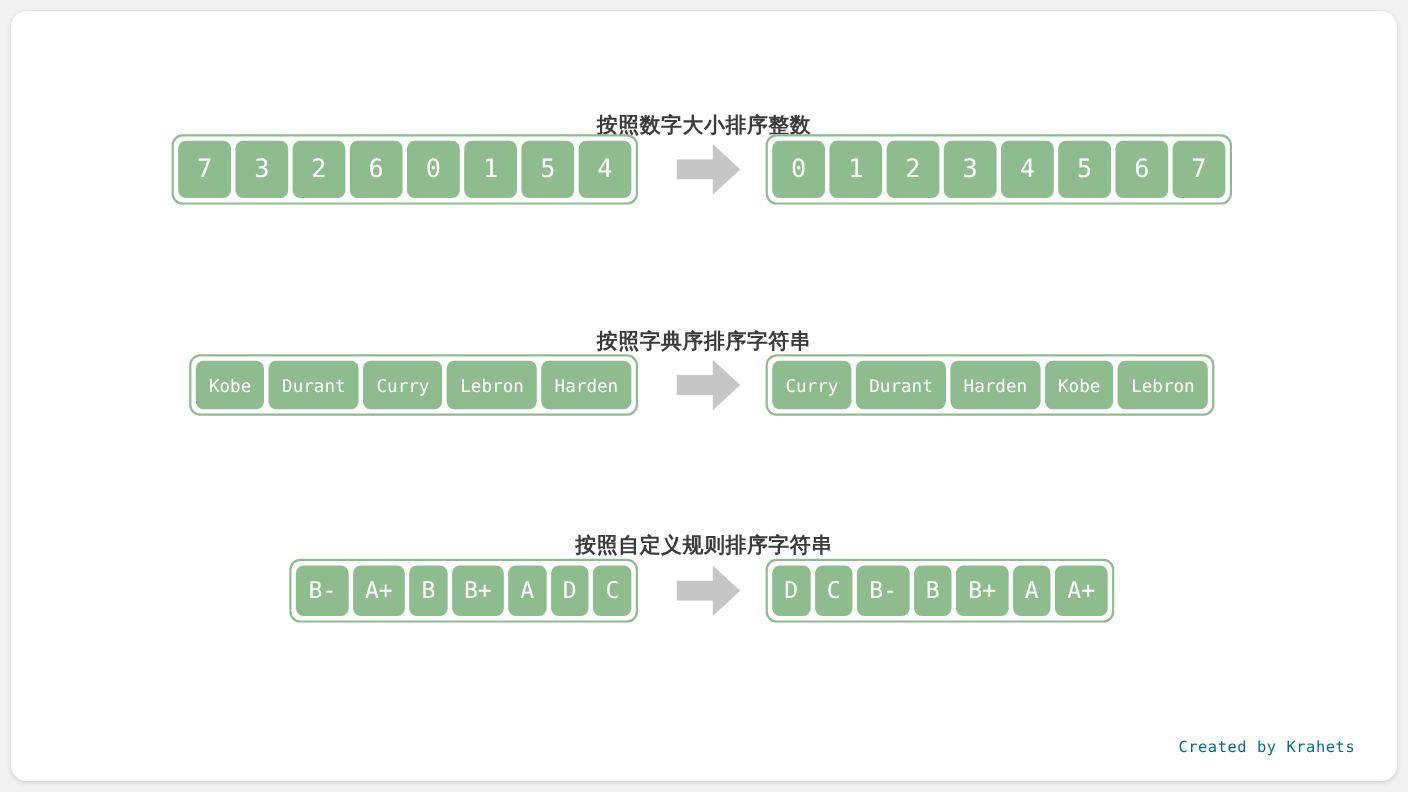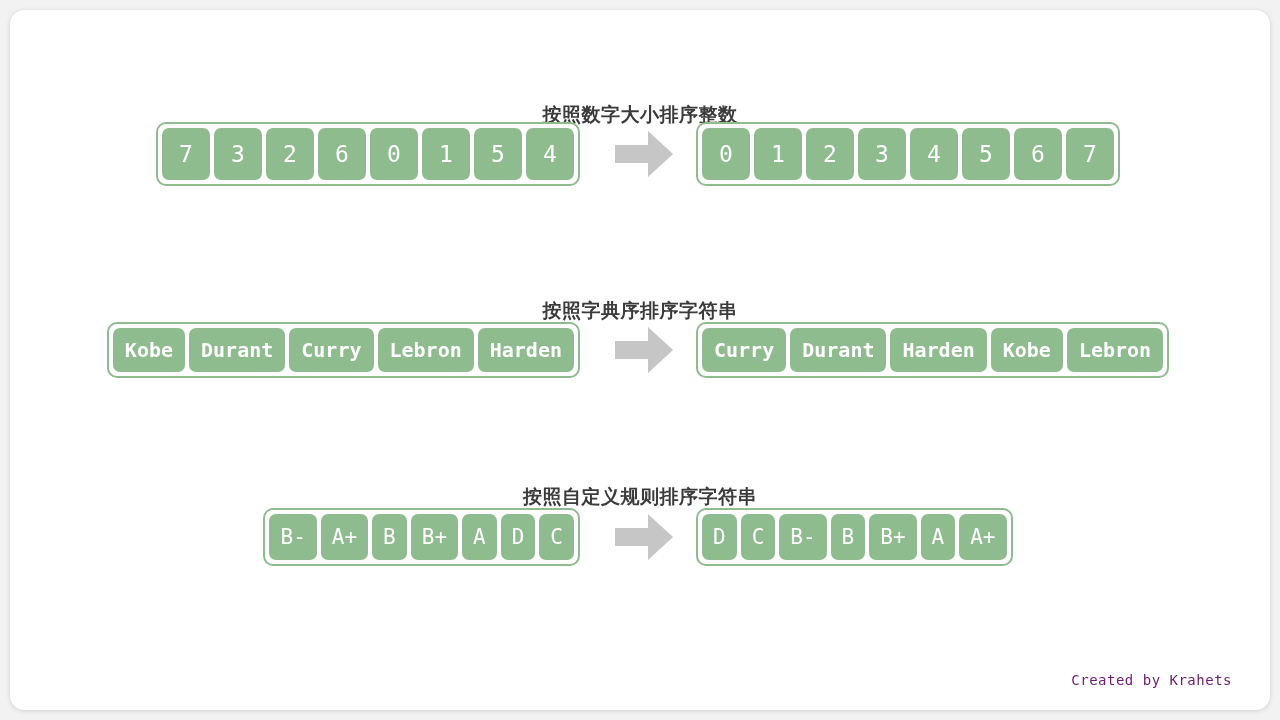--- a/index.html
+++ b/index.html
@@ -63,23 +63,22 @@
   }
   
   .ints .cell {
     width: 48px;
     height: 52px;
     font-size: 23px;
   }
   
   .strs .cell {
     height: 44px;
-    font-size: 20px;
+    font-size: 16px;
     padding: 0 12px;
-    font-weight: bold;
   }
   
   .grades .cell {
     height: 46px;
     font-size: 21px;
     padding: 0 11px;
     min-width: 34px;
   }
   .arrow {
     position: absolute;
@@ -91,21 +90,21 @@
     display: block;
     width: 58px;
     height: 50px;
   }
   .footer {
     position: absolute;
     right: 38px;
     bottom: 22px;
     font-family: "DejaVu Sans Mono", monospace;
     font-size: 14px;
-    color: #701a75;
+    color: #0369a1;
     letter-spacing: 0.5px;
   }
   .pair {
     position: relative;
     display: flex;
     align-items: center;
     justify-content: center;
     width: 1260px;
   }
   .side-left {

